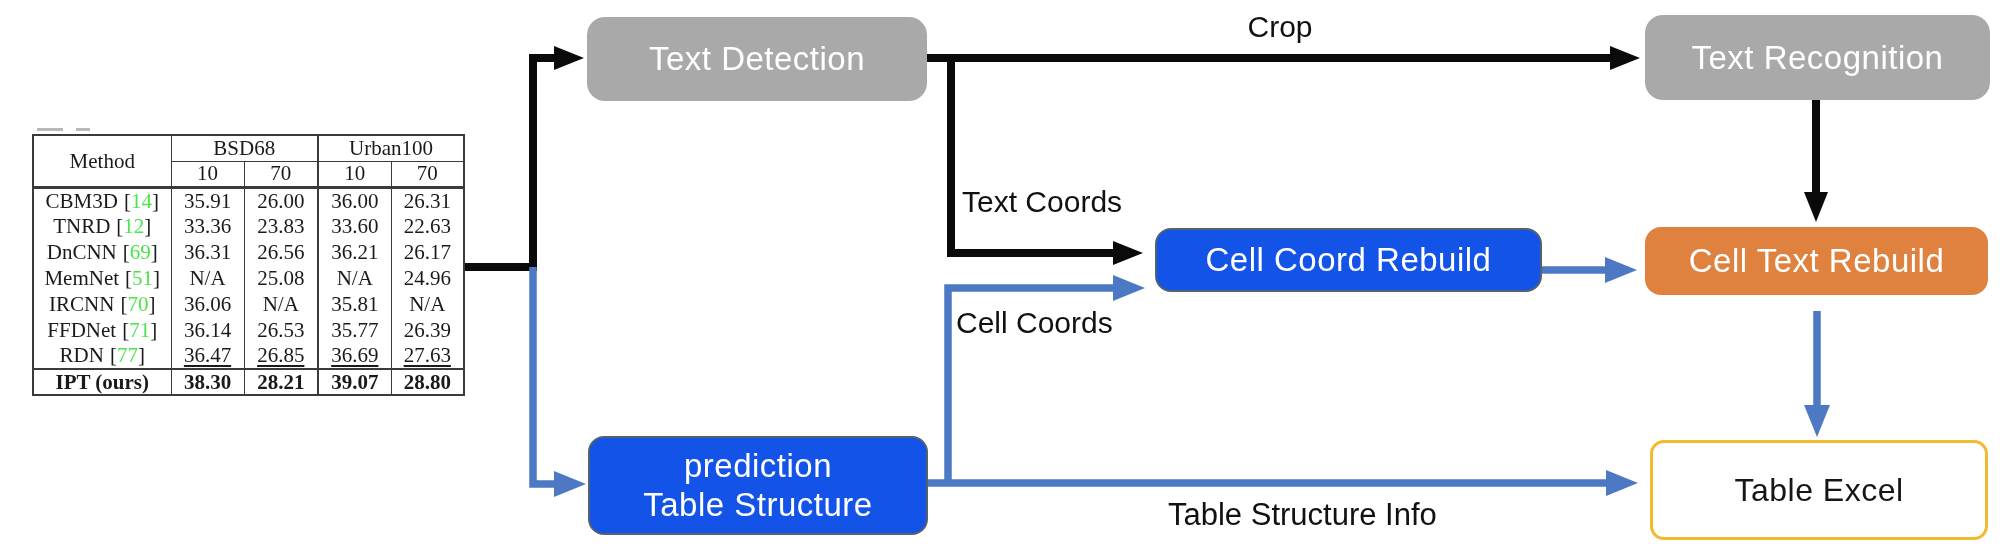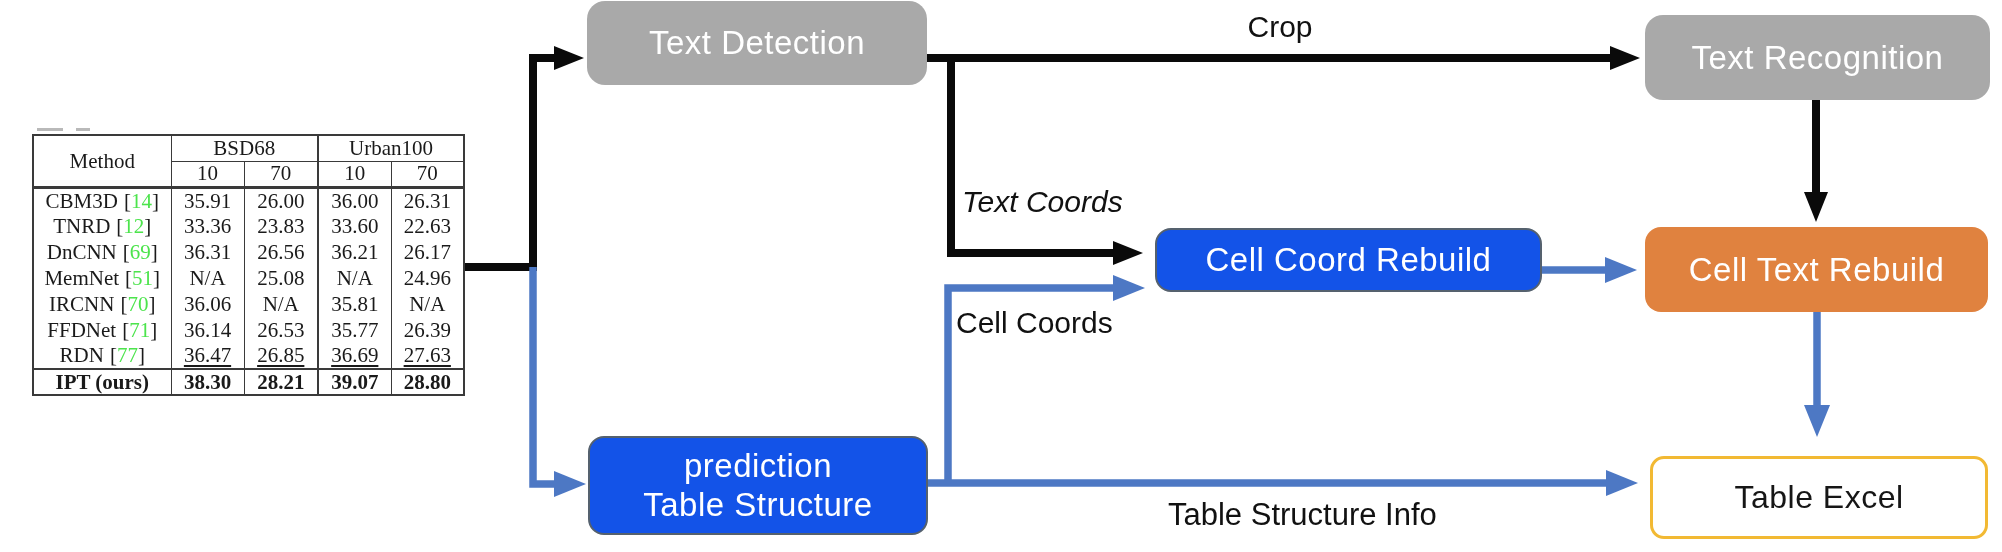--- a/index.html
+++ b/index.html
@@ -147,43 +147,43 @@
         <td class="m"><span>IPT (ours)</span></td>
         <td class="val">38.30</td>
         <td class="val vsep">28.21</td>
         <td class="val gsep">39.07</td>
         <td class="val vsep">28.80</td>
       </tr>
     </tbody>
   </table>
 </div>
 
-<div class="box gray" style="left:587px;top:1px;width:340px;height:84px;">
+<div class="box gray" style="left:587px;top:17px;width:340px;height:84px;">
   <span>Text Detection</span>
 </div>
 
 <div class="box gray" style="left:1645px;top:15px;width:345px;height:85px;">
   <span>Text Recognition</span>
 </div>
 
 <div class="box blue" style="left:1155px;top:228px;width:387px;height:64px;">
   <span>Cell Coord Rebuild</span>
 </div>
 
-<div class="box orange" style="left:1645px;top:227px;width:343px;height:85px;">
+<div class="box orange" style="left:1645px;top:227px;width:343px;height:68px;">
   <span>Cell Text Rebuild</span>
 </div>
 
 <div class="box blue" style="left:588px;top:436px;width:340px;height:99px;line-height:1.18;">
   <span>
     <span style="display:block">prediction</span>
     <span style="display:block">Table Structure</span>
   </span>
 </div>
 
-<div class="box excel" style="left:1650px;top:440px;width:338px;height:83px;margin-top:16px;">
+<div class="box excel" style="left:1650px;top:440px;width:338px;height:100px;">
   <span>Table Excel</span>
 </div>
 
 <div class="lbl center" style="left:1205px;top:10px;width:150px;">Crop</div>
-<div class="lbl" style="left:962px;top:185px;font-style:italic;">Text Coords</div>
+<div class="lbl" style="left:962px;top:185px;">Text Coords</div>
 <div class="lbl" style="left:956px;top:306px;">Cell Coords</div>
 <div class="lbl" style="left:1168px;top:497px;font-size:31px;font-weight:500;">Table Structure Info</div>
 
 </body></html>

